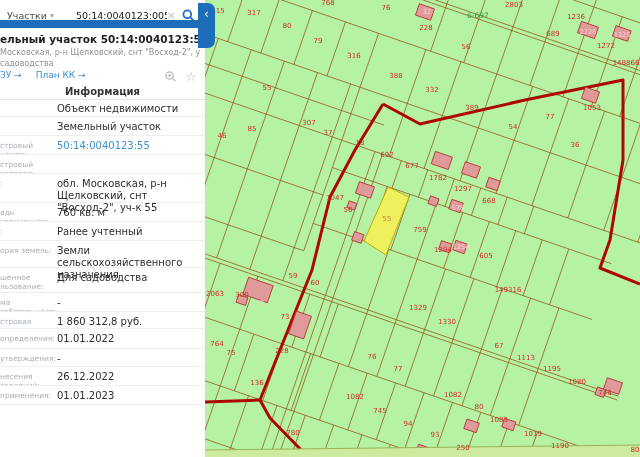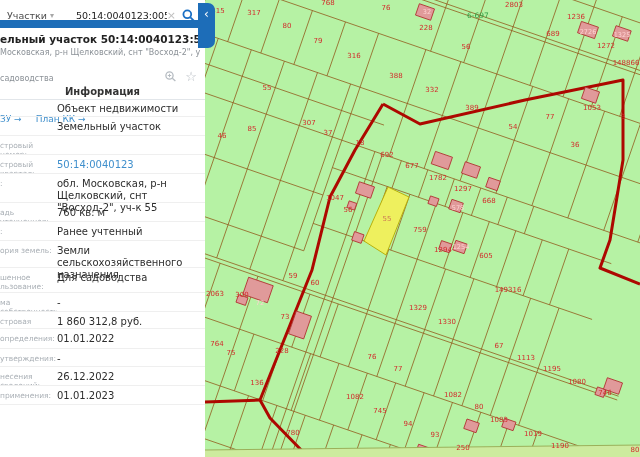--- a/index.html
+++ b/index.html
@@ -12,23 +12,23 @@
   .search-cat{font-size:9.5px;color:#4a4a4a;margin-left:7px;}
   .search-caret{font-size:8px;color:#a8a8a8;margin-left:3px;}
   .search-q{font-size:9.5px;color:#222;margin-left:22px;flex:1;white-space:nowrap;overflow:hidden;}
   .search-x{font-size:11px;color:#c0c0c0;margin-right:6px;}
   .search-mag{margin-right:10px;display:flex;}
   #bluebar{position:absolute;left:0;top:20px;width:205px;height:8px;background:#1d6db8;}
   #collapse-tab{position:absolute;left:198px;top:3px;width:17px;height:45px;background:#1d6db8;border-radius:0 7px 7px 0;z-index:6;color:#fff;font-size:12px;text-align:center;line-height:22px;}
 
   .obj-title{position:absolute;left:0;top:33px;width:200px;font-size:10.5px;font-weight:bold;color:#222;white-space:nowrap;overflow:hidden;}
   .obj-sub{position:absolute;left:0;top:48px;width:200px;font-size:8px;color:#8b9197;white-space:nowrap;overflow:hidden;}
-  .obj-sub2{position:absolute;left:0;top:74px;width:200px;font-size:8px;color:#8b9197;}
+  .obj-sub2{position:absolute;left:0;top:59px;width:200px;font-size:8px;color:#8b9197;}
   .obj-links{position:absolute;left:0;top:70px;width:200px;font-size:9px;color:#3f8fcc;display:flex;align-items:center;}
-  .obj-links .lnk{margin-right:14px;margin-top:44px;}
+  .obj-links .lnk{margin-right:14px;}
   .panel-icons{position:absolute;right:8px;top:67px;display:flex;align-items:center;gap:8px;}
   .star{color:#b6bcc2;font-size:13px;}
 
   #tabs{position:absolute;left:0;top:83px;width:205px;height:16px;display:flex;background:#e8edf2;border-bottom:1px solid #e2e6ea;}
   .tab{flex:1;display:flex;align-items:center;justify-content:center;font-size:10px;}
   .tab.active{background:#fff;font-weight:bold;color:#333;}
   .tab.inactive{color:#98a4ae;}
 
   #rows{position:absolute;left:0;top:99px;width:205px;}
   .irow{display:flex;border-bottom:1px solid #efefef;}
@@ -344,24 +344,24 @@
         <div class="irow">
           <div class="lab"></div>
           <div class="val">Объект недвижимости</div>
         </div>
         <div class="irow">
           <div class="lab"></div>
           <div class="val">Земельный участок</div>
         </div>
         <div class="irow">
           <div class="lab">стровый номер:</div>
+          <div class="val link">50:14:0040123:55</div>
         </div>
         <div class="irow">
           <div class="lab">стровый квартал:</div>
-          <div class="val link">50:14:0040123</div>
         </div>
         <div class="irow">
           <div class="lab">:</div>
           <div class="val">обл. Московская, р-н Щелковский, снт "Восход-2", уч-к 55</div>
         </div>
         <div class="irow">
           <div class="lab">адь уточненная:</div>
           <div class="val">760 кв. м</div>
         </div>
         <div class="irow">

